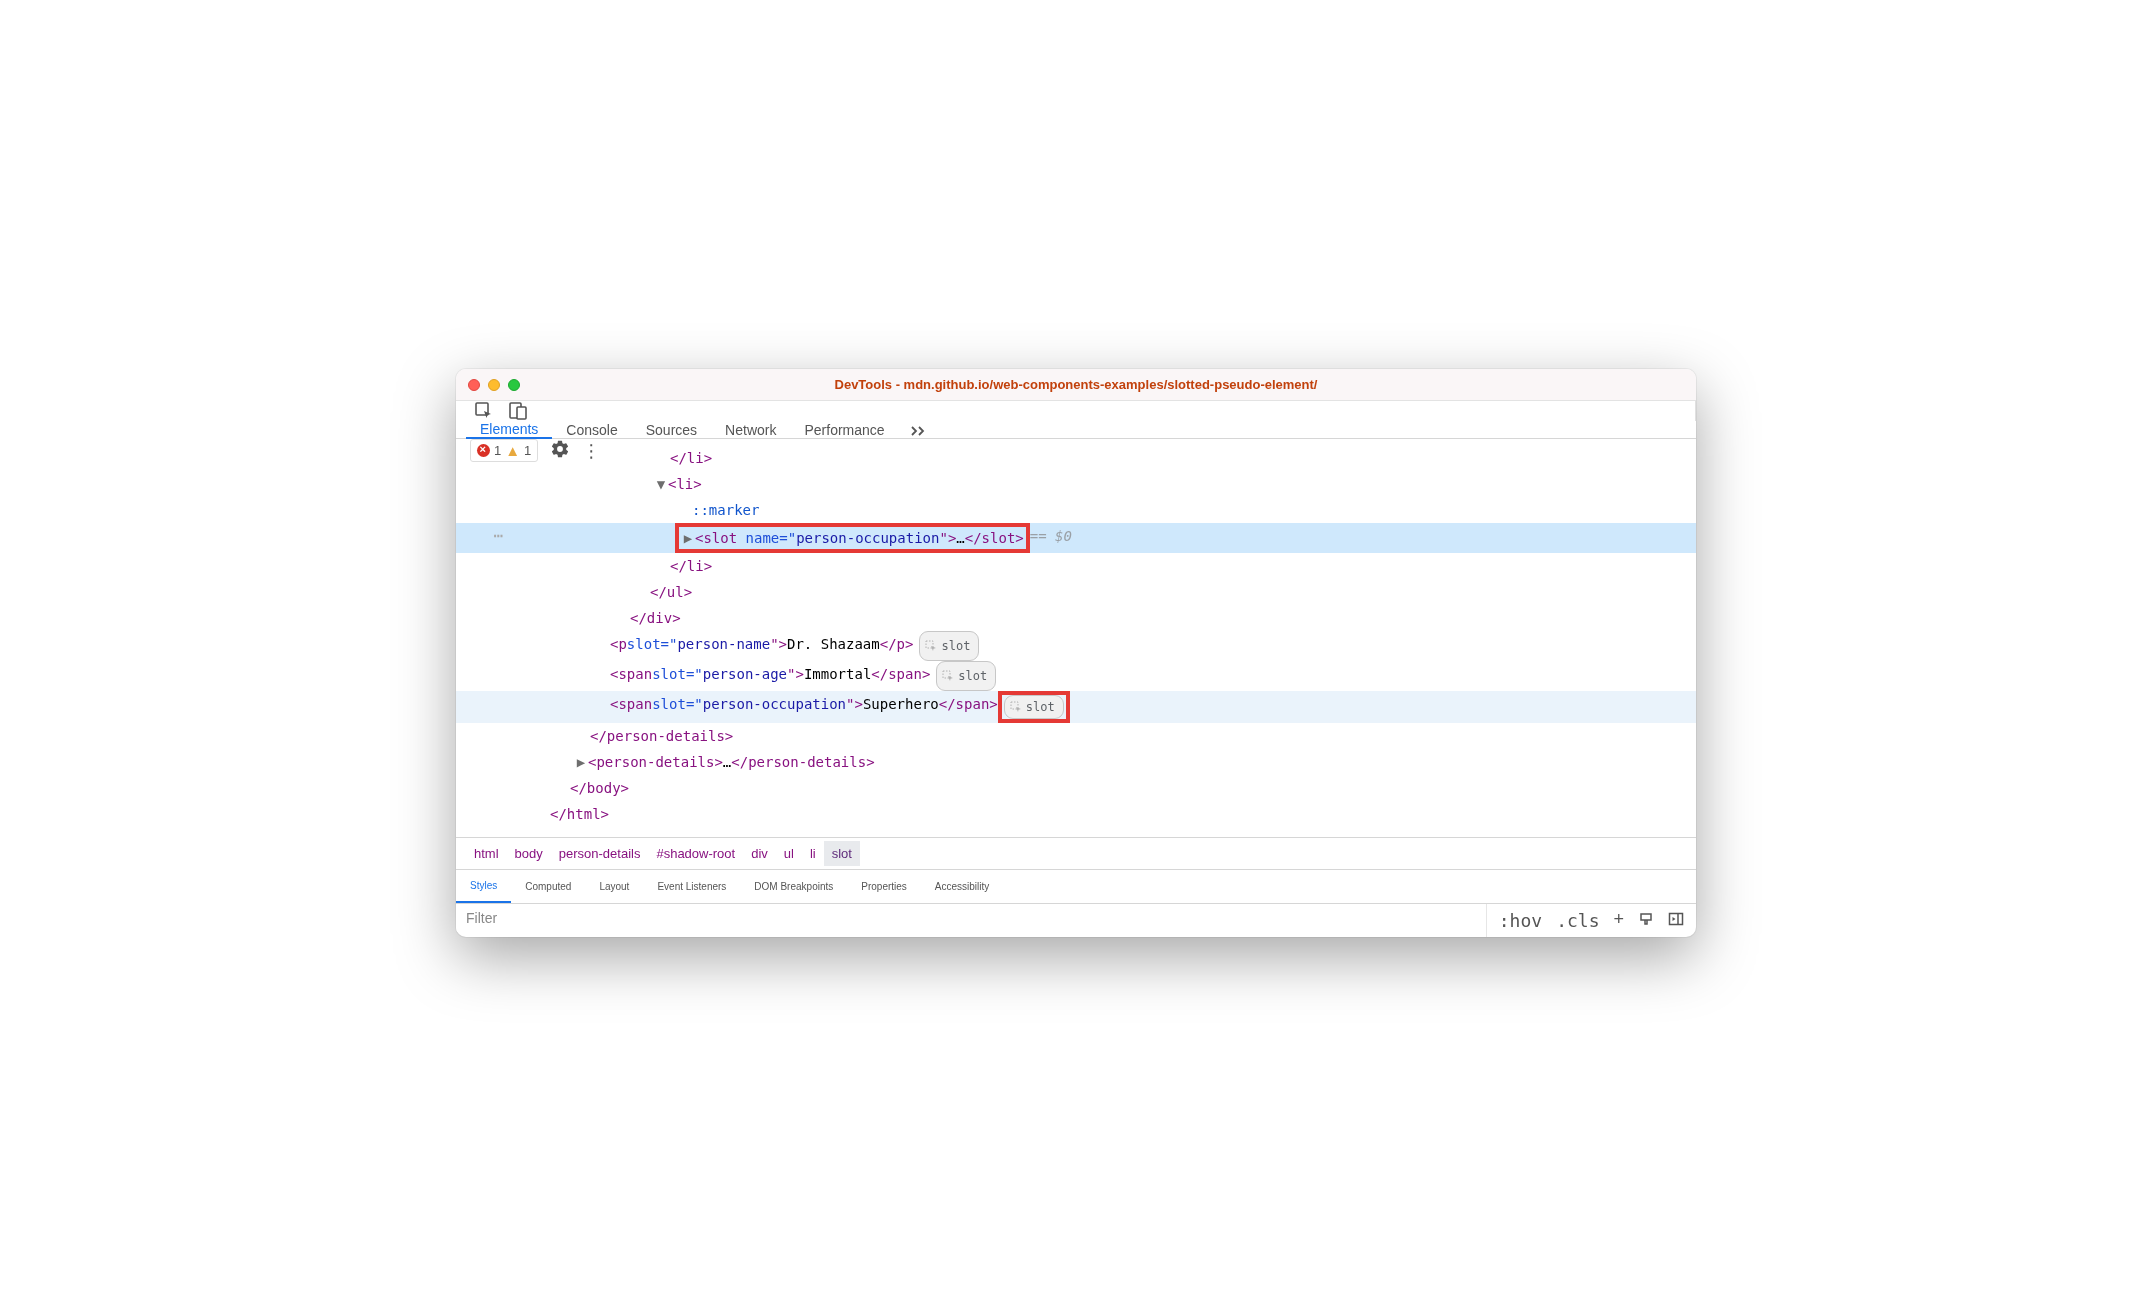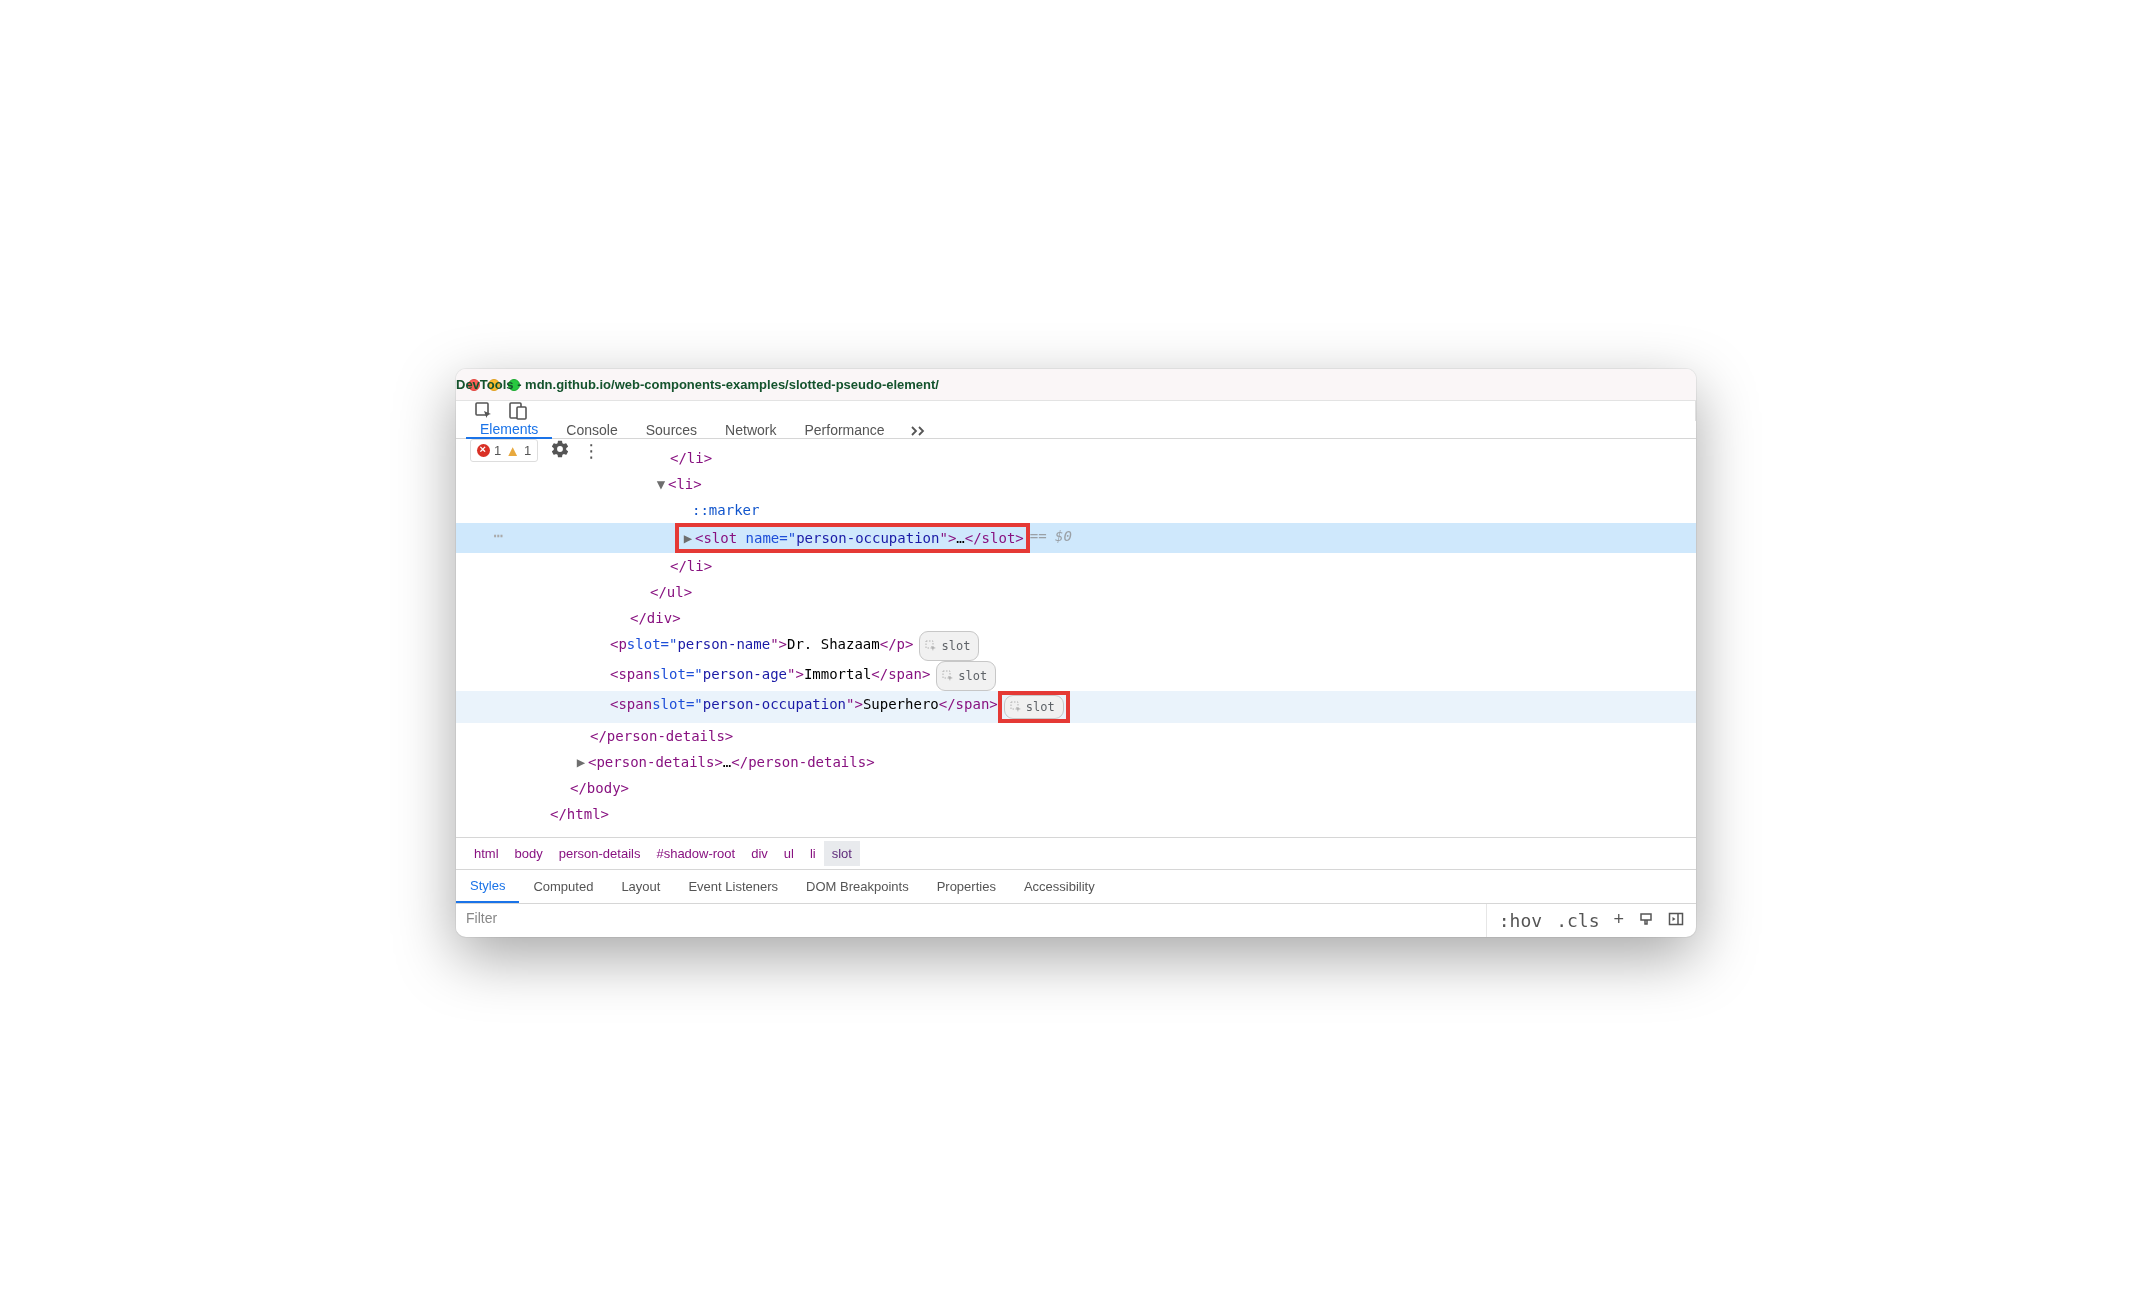--- a/index.html
+++ b/index.html
@@ -38,23 +38,24 @@
   }
   .traffic .dot {
     width: 12px; height: 12px; border-radius: 50%;
   }
   .dot.red { background: #ff5f57; border: .5px solid #e14640; }
   .dot.yellow { background: #febc2e; border: .5px solid #dfa023; }
   .dot.green { background: #28c840; border: .5px solid #1ba82f; }
   .title {
     position: absolute;
     left: 0; right: 0;
+    text-align: center;
     font-size: 13px;
     font-weight: 600;
-    color: #14532d;
+    color: #c2410c;
     pointer-events: none;
   }
   
   .toolbar {
     height: 38px;
     border-bottom: 1px solid #d6d6d6;
     display: flex;
     align-items: stretch;
     background: #fff;
     font-size: 14px;
@@ -155,21 +156,21 @@
     overflow:hidden;
   }
   .crumb { padding: 5px 8px; cursor:pointer; }
   .crumb.sel { background:#e8eaed; color:#5f2b7b; border-radius:0; }
   
   .subtabs {
     border-top: 1px solid #d6d6d6;
     height: 34px;
     display: flex;
     align-items: stretch;
-    font-size: 13px;
+    font-size: 10px;
     color: #555;
     background:#fff;
   }
   .subtab { padding:0 14px; display:flex; align-items:center; cursor:pointer; }
   .subtab.active { color:#1a73e8; border-bottom:2px solid #1a73e8; }
   
   .filterbar {
     border-top:1px solid #d6d6d6;
     height:34px;
     display:flex;

